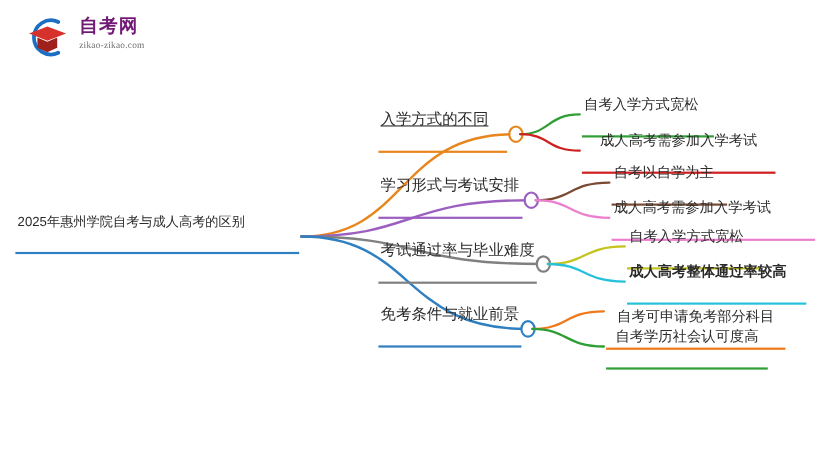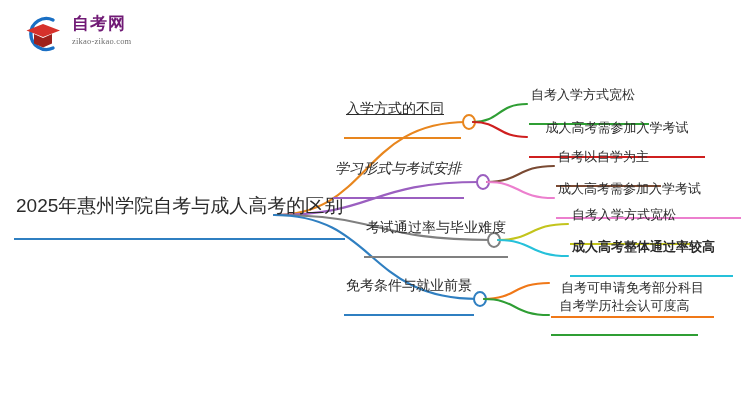--- a/index.html
+++ b/index.html
@@ -14,21 +14,21 @@
   .logo-wrap{position:absolute;left:22px;top:10px;width:140px;height:48px;}
   .logo-mark{position:absolute;left:0;top:4px;width:44px;height:40px;}
   .logo-text{position:absolute;left:50px;top:4px;width:92px;}
   .logo-cn{font-size:17px;font-weight:bold;color:#701a75;letter-spacing:1px;line-height:19px;}
   .logo-en{font-size:8.5px;color:#6d6d6d;letter-spacing:.2px;margin-top:3px;line-height:10px;
            font-family:Liberation Serif, serif;}
 
   
   .node{position:absolute;white-space:nowrap;color:#2b2b2b;}
   .node .txt{display:block;padding:0 2px 19px 2px;}
-  .root{font-size:19px;left:14px;top:193px;}
+  .root{font-size:12px;left:14px;top:193px;}
   .l1{font-size:14px;}
   .l2{font-size:13px;}
   .node.bar{border-bottom-style:solid;}
 </style>
 </head>
 <body>
 
 <div id="stage">
 
   <svg id="wires" viewBox="0 0 750 410">
@@ -70,30 +70,30 @@
       </div>
       <div class="node bar l1" style="left: 344px; top: 100px; border-bottom: 2px solid rgb(232, 134, 30); min-width: 117px; text-decoration: underline;">
         <span class="txt">入学方式的不同</span>
       </div>
       <div class="node bar l2" style="left: 529px; top: 86px; border-bottom: 2px solid rgb(47, 158, 52); min-width: 120px;">
         <span class="txt">自考入学方式宽松</span>
       </div>
       <div class="node bar l2" style="left: 529px; top: 119px; border-bottom: 2px solid rgb(207, 31, 31); min-width: 176px; text-align: center;">
         <span class="txt">成人高考需参加入学考试</span>
       </div>
-      <div class="node bar l1" style="left: 333px; top: 160px; border-bottom: 2px solid rgb(155, 95, 192); min-width: 131px; font-style: italic;">
+      <div class="node bar l1" style="left: 344px; top: 160px; border-bottom: 2px solid rgb(155, 95, 192); min-width: 131px;">
         <span class="txt">学习形式与考试安排</span>
       </div>
       <div class="node bar l2" style="left: 556px; top: 148px; border-bottom: 2px solid rgb(122, 74, 51); min-width: 105px;">
         <span class="txt">自考以自学为主</span>
       </div>
       <div class="node bar l2" style="left: 556px; top: 180px; border-bottom: 2px solid rgb(236, 127, 206); min-width: 185px;">
         <span class="txt">成人高考需参加入学考试</span>
       </div>
-      <div class="node bar l1" style="left: 364px; top: 219px; border-bottom: 2px solid rgb(128, 128, 128); min-width: 142px;">
+      <div class="node bar l1" style="left: 344px; top: 219px; border-bottom: 2px solid rgb(128, 128, 128); min-width: 142px;">
         <span class="txt">考试通过率与毕业难度</span>
       </div>
       <div class="node bar l2" style="left: 570px; top: 206px; border-bottom: 2px solid rgb(195, 196, 28); min-width: 120px;">
         <span class="txt">自考入学方式宽松</span>
       </div>
       <div class="node bar l2" style="left: 570px; top: 238px; border-bottom: 2px solid rgb(38, 193, 218); min-width: 163px; font-weight: bold;">
         <span class="txt">成人高考整体通过率较高</span>
       </div>
       <div class="node bar l1" style="left: 344px; top: 277px; border-bottom: 2px solid rgb(47, 127, 193); min-width: 128px;">
         <span class="txt">免考条件与就业前景</span>

